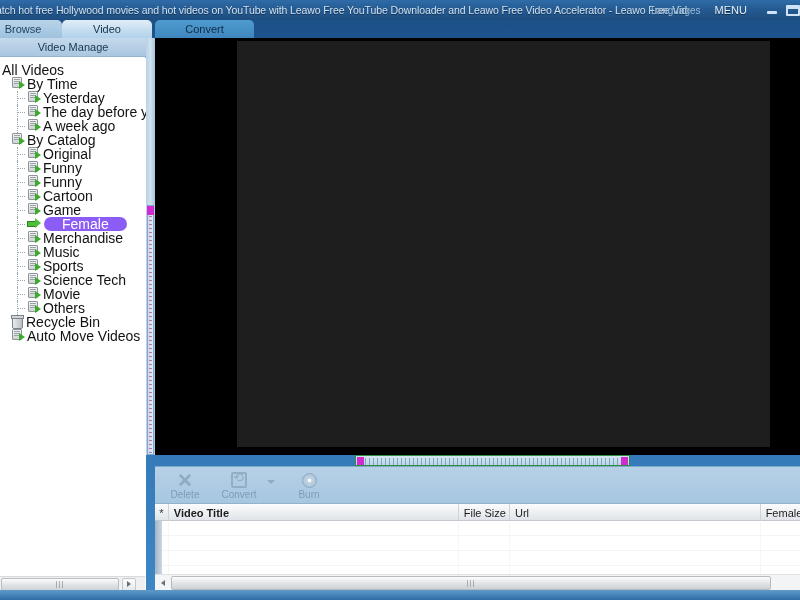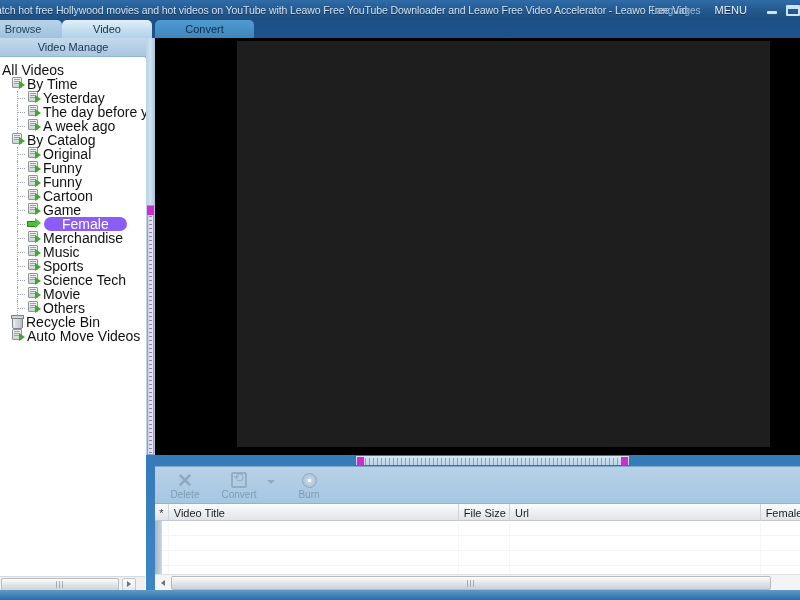--- a/index.html
+++ b/index.html
@@ -291,21 +291,21 @@
     display:flex; height:17px;
     background:linear-gradient(to bottom,#fbfcfd 0%,#eceff2 55%,#e0e4e9 100%);
     border-bottom:1px solid #c2c8cd;
     font-size:11px; color:#1c1c1c;
   }
   .th {
     height:17px; display:flex; align-items:center; padding-left:5px;
     border-right:1px solid #cfd4d9; white-space:nowrap; overflow:hidden;
   }
   .th-star { width:14px; justify-content:center; padding-left:0; color:#333; }
-  .th-title { width:295px; }
+  .th-title { width:295px;font-weight:bold; }
   .th-size  { width:52px; }
   .th-url   { width:255px; }
   .th-len   { width:40px; border-right:none; }
   .tbody { position:relative; height:61px; background:#fff; }
   .trow {
     height:15px; display:flex; border-bottom:1px solid #f2f4f6;
   }
   .td { border-right:1px solid #f4f6f8; height:15px; }
   .td-star{width:14px;} .td-title{width:295px;} .td-size{width:52px;}
   .td-url{width:255px;} .td-len{width:40px;border-right:none;}

